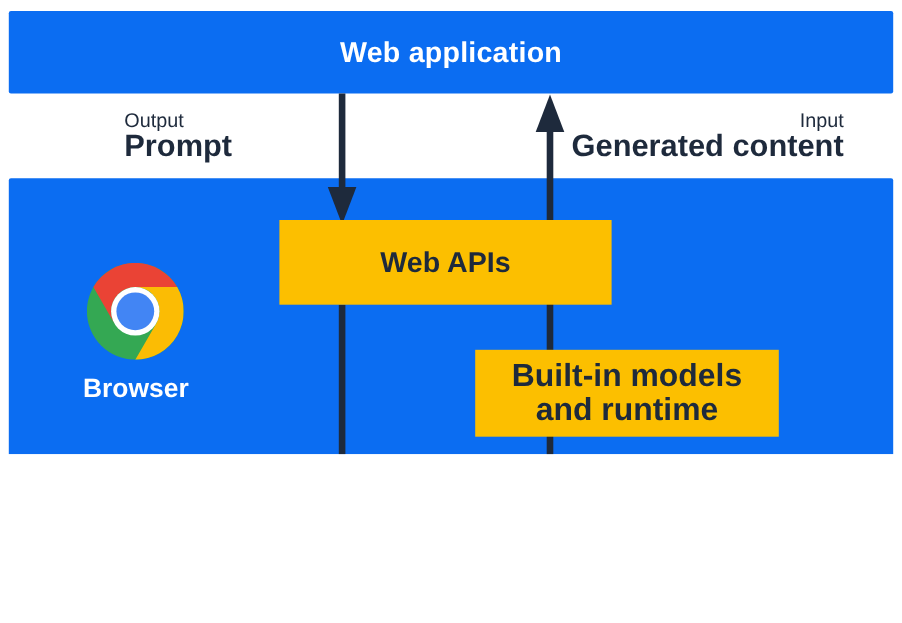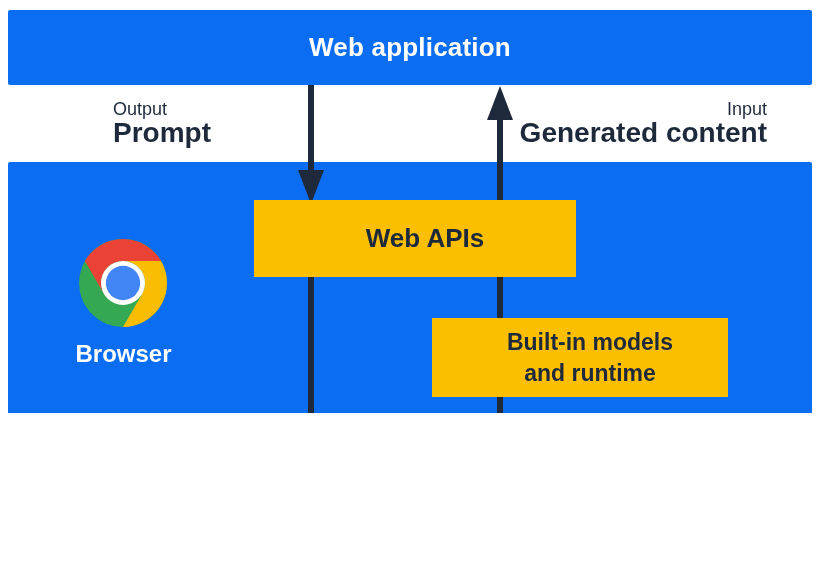--- a/index.html
+++ b/index.html
@@ -89,31 +89,30 @@
 
   
   .yellow-box {
     background: #fcbf00;
     z-index: 2;
     display: flex;
     flex-direction: column;
     align-items: center;
     justify-content: center;
     text-align: center;
-    padding-left: 20px;
   }
   .yellow-box-label {
     color: #1e2a3c;
     font-weight: 700;
     white-space: nowrap;
   }
   .webapis-box { left: 254px; top: 200px; width: 302px; height: 77px; }
   .webapis-box .yellow-box-label { font-size: 26px; }
   .models-box  { left: 432px; top: 318px; width: 276px; height: 79px; }
-  .models-box .yellow-box-label { font-size: 23px; line-height: 31px; }
+  .models-box .yellow-box-label { font-size: 29px; line-height: 31px; }
 
   
   .chrome-logo { left: 79px; top: 239px; width: 88px; height: 88px; z-index: 1; }
   .browser-label {
     left: 43px; top: 340px; width: 161px;
     text-align: center;
     color: #ffffff;
     font-weight: 700;
     font-size: 24px;
     z-index: 1;

